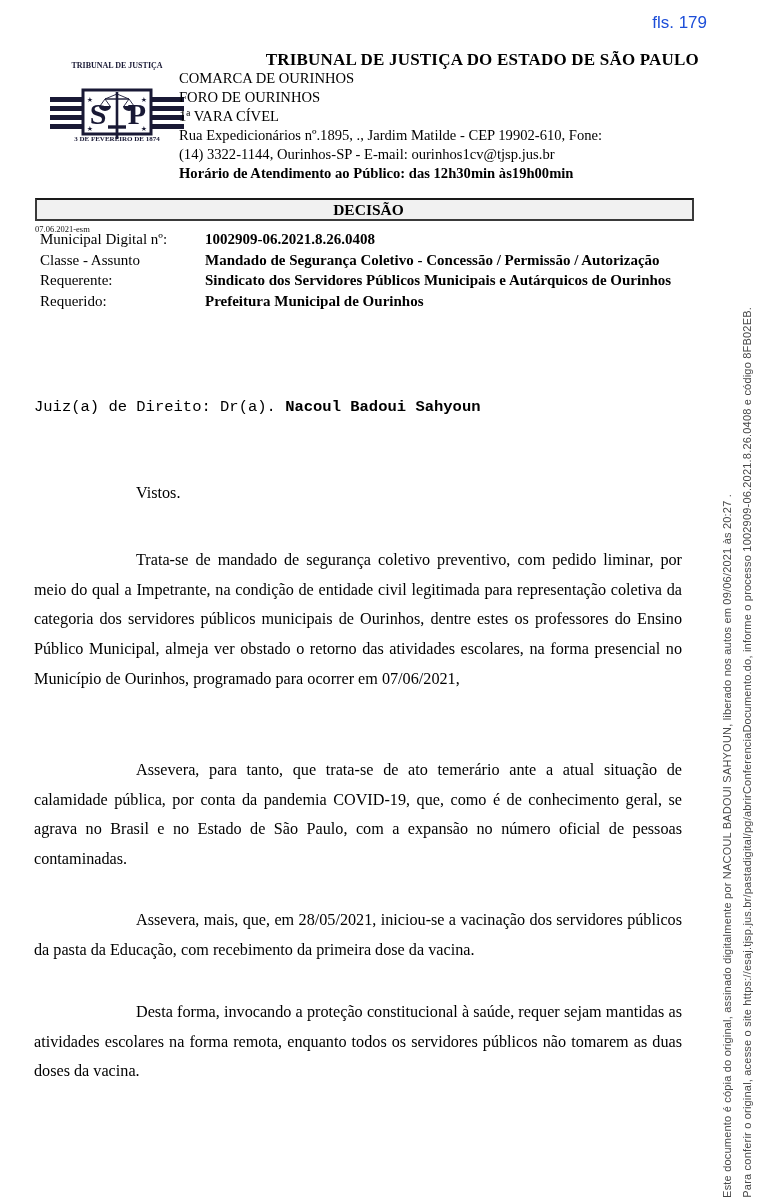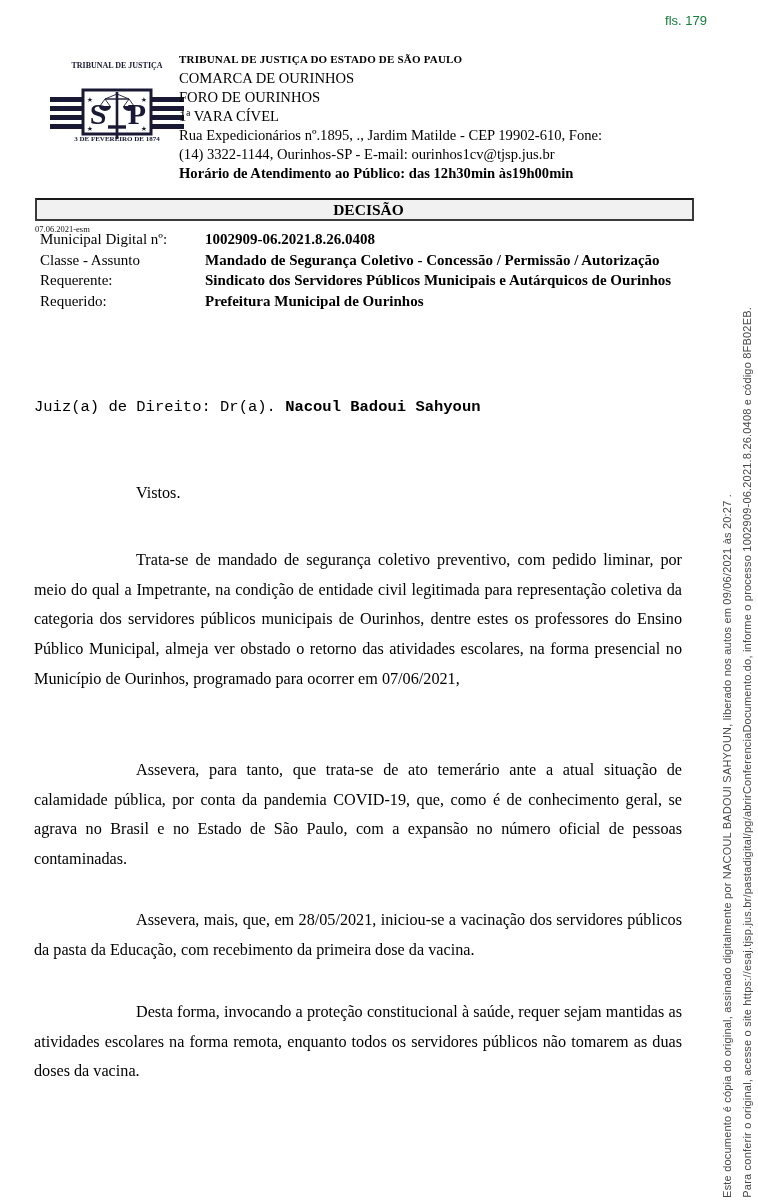--- a/index.html
+++ b/index.html
@@ -2,25 +2,25 @@
 <html><head>
 <meta charset="utf-8">
 <style>
   html,body { margin:0; padding:0; background:#ffffff; }
   .page {
     position:relative; width:758px; height:1200px; background:#ffffff;
     font-family:"Liberation Serif", serif; color:#000; overflow:hidden;
   }
   .fls {
     position:absolute; top:13px; right:51px;
-    font-family:"Liberation Sans", sans-serif; font-size:13px; color:#15803d;
+    font-family:"Liberation Sans", sans-serif; font-size:17px; color:#1d4ed8;
   }
   .logo { position:absolute; left:50px; top:60px; }
   .header-text { position:absolute; left:179px; top:50px; width:520px; }
-  .header-text .title   { font-size:11px; font-weight:bold; line-height:19px; letter-spacing:0.2px; }
+  .header-text .title   { font-size:17px; font-weight:bold; line-height:19px; letter-spacing:0.2px;text-align:right; }
   .header-text .line    { font-size:14.6px; line-height:18.9px; }
   .header-text .hours   { font-size:14.6px; line-height:18.9px; font-weight:bold; }
   .decision-box {
     position:absolute; left:35px; top:198px; width:647px; height:19px;
     background:#f1f1f1; border:2px solid #3a3a3a; border-top-color:#1a1a1a;
     text-align:center; font-size:15.5px; font-weight:bold; line-height:19px;padding-left:8px;
   }
   .stamp { position:absolute; left:35px; top:224px; font-size:8.5px; color:#111; }
   .fields { position:absolute; left:40px; top:229px; font-size:15px; }
   .frow { display:flex; line-height:20.6px; }

